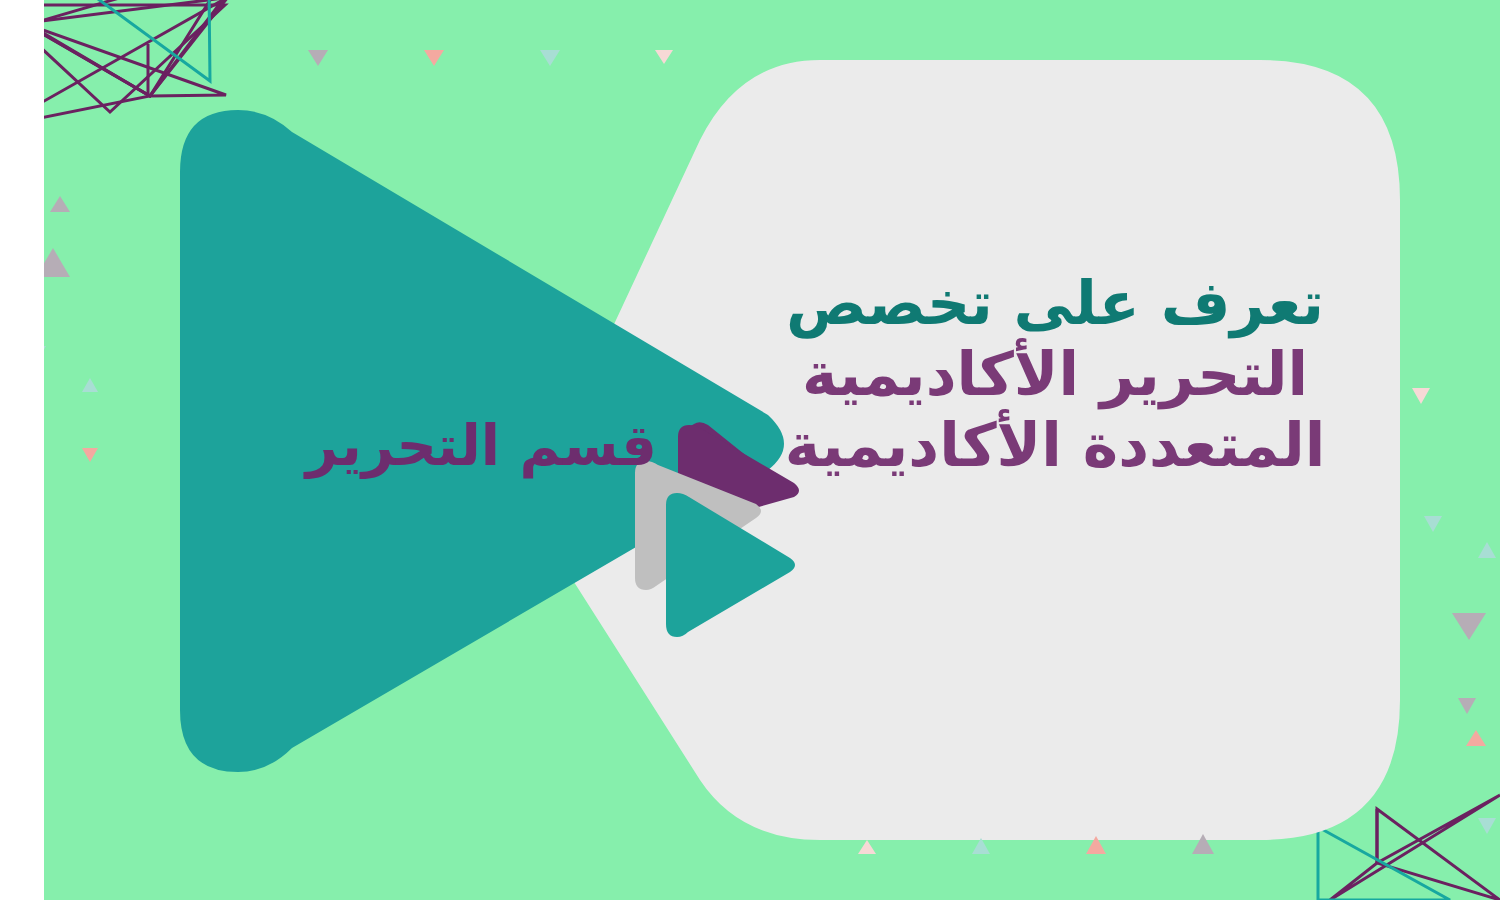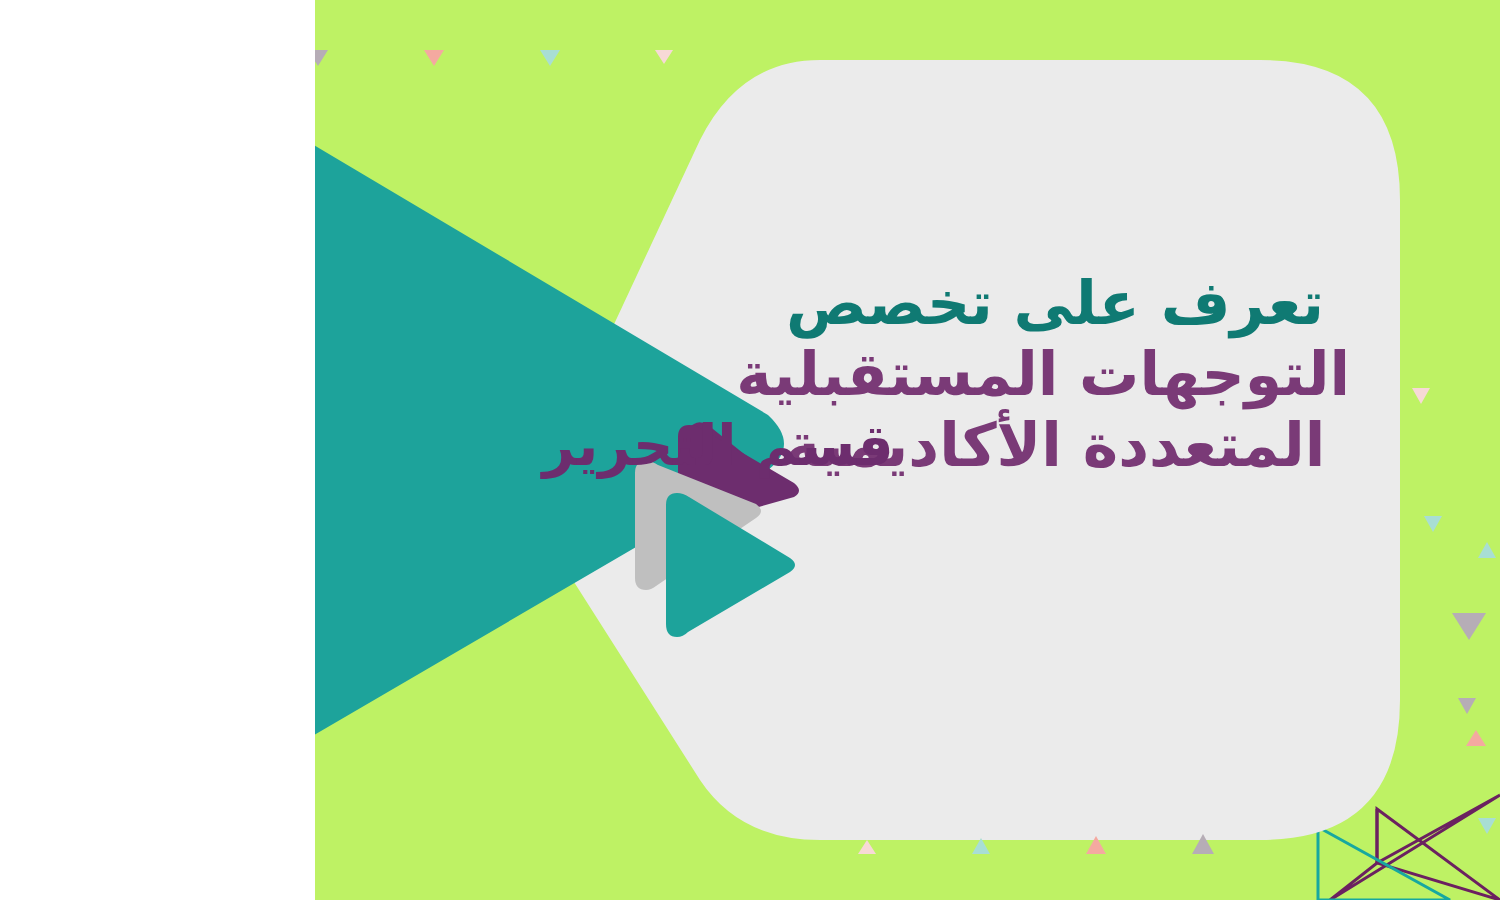--- a/index.html
+++ b/index.html
@@ -3,24 +3,24 @@
 <meta charset="utf-8">
 <title>Editorial Department Banner</title>
 <style>
   html, body {
     margin: 0;
     padding: 0;
     background: #ffffff;
   }
   #stage {
     position: relative;
-    width: 1185px;
+    width: 1456px;
     height: 900px;
     overflow: hidden;
-    background: #bef264;
+    background: #86efac;
     font-family: "DejaVu Sans", "Liberation Sans", sans-serif;
   }
 
   
   .layer {
     position: absolute;
     inset: 0;
     width: 1500px;
     height: 900px;
   }
@@ -52,21 +52,20 @@
     white-space: nowrap;
   }
   .hl-teal   { color: #0F7A73; }
   .hl-purple { color: #7A3A77; }
 
   .dept-block {
     position: absolute;
     left: 193px;
     top: 412px;
     width: 420px;
-    text-align: center;
     direction: rtl;
   }
   .dept-label {
     display: block;
     font-family: "DejaVu Sans", "Liberation Sans", sans-serif;
     font-weight: 700;
     font-size: 56px;
     line-height: 1.2;
     color: #6D2D6E;
     white-space: nowrap;
@@ -195,21 +194,21 @@
     <path fill="#F7D9D6" d="M 858 854 L 876 854 L 867 840 Z"></path>
     <path fill="#A8DED4" d="M 972 854 L 990 854 L 981 838 Z"></path>
     <path fill="#F4A9A0" d="M 1086 854 L 1106 854 L 1096 836 Z"></path>
     <path fill="#B6ADB6" d="M 1192 854 L 1214 854 L 1203 834 Z"></path>
   </svg>
 
   <div id="text-layer">
 
     <div class="headline-block">
       <span class="headline-line hl-teal">تعرف على تخصص</span>
-      <span class="headline-line hl-purple">التوجهات المستقبلية</span>
+      <span class="headline-line hl-purple">التحرير الأكاديمية</span>
       <span class="headline-line hl-purple">المتعددة الأكاديمية</span>
     </div>
 
     <div class="dept-block">
       <span class="dept-label">قسم التحرير</span>
     </div>
 
   </div>
 
 </div>

